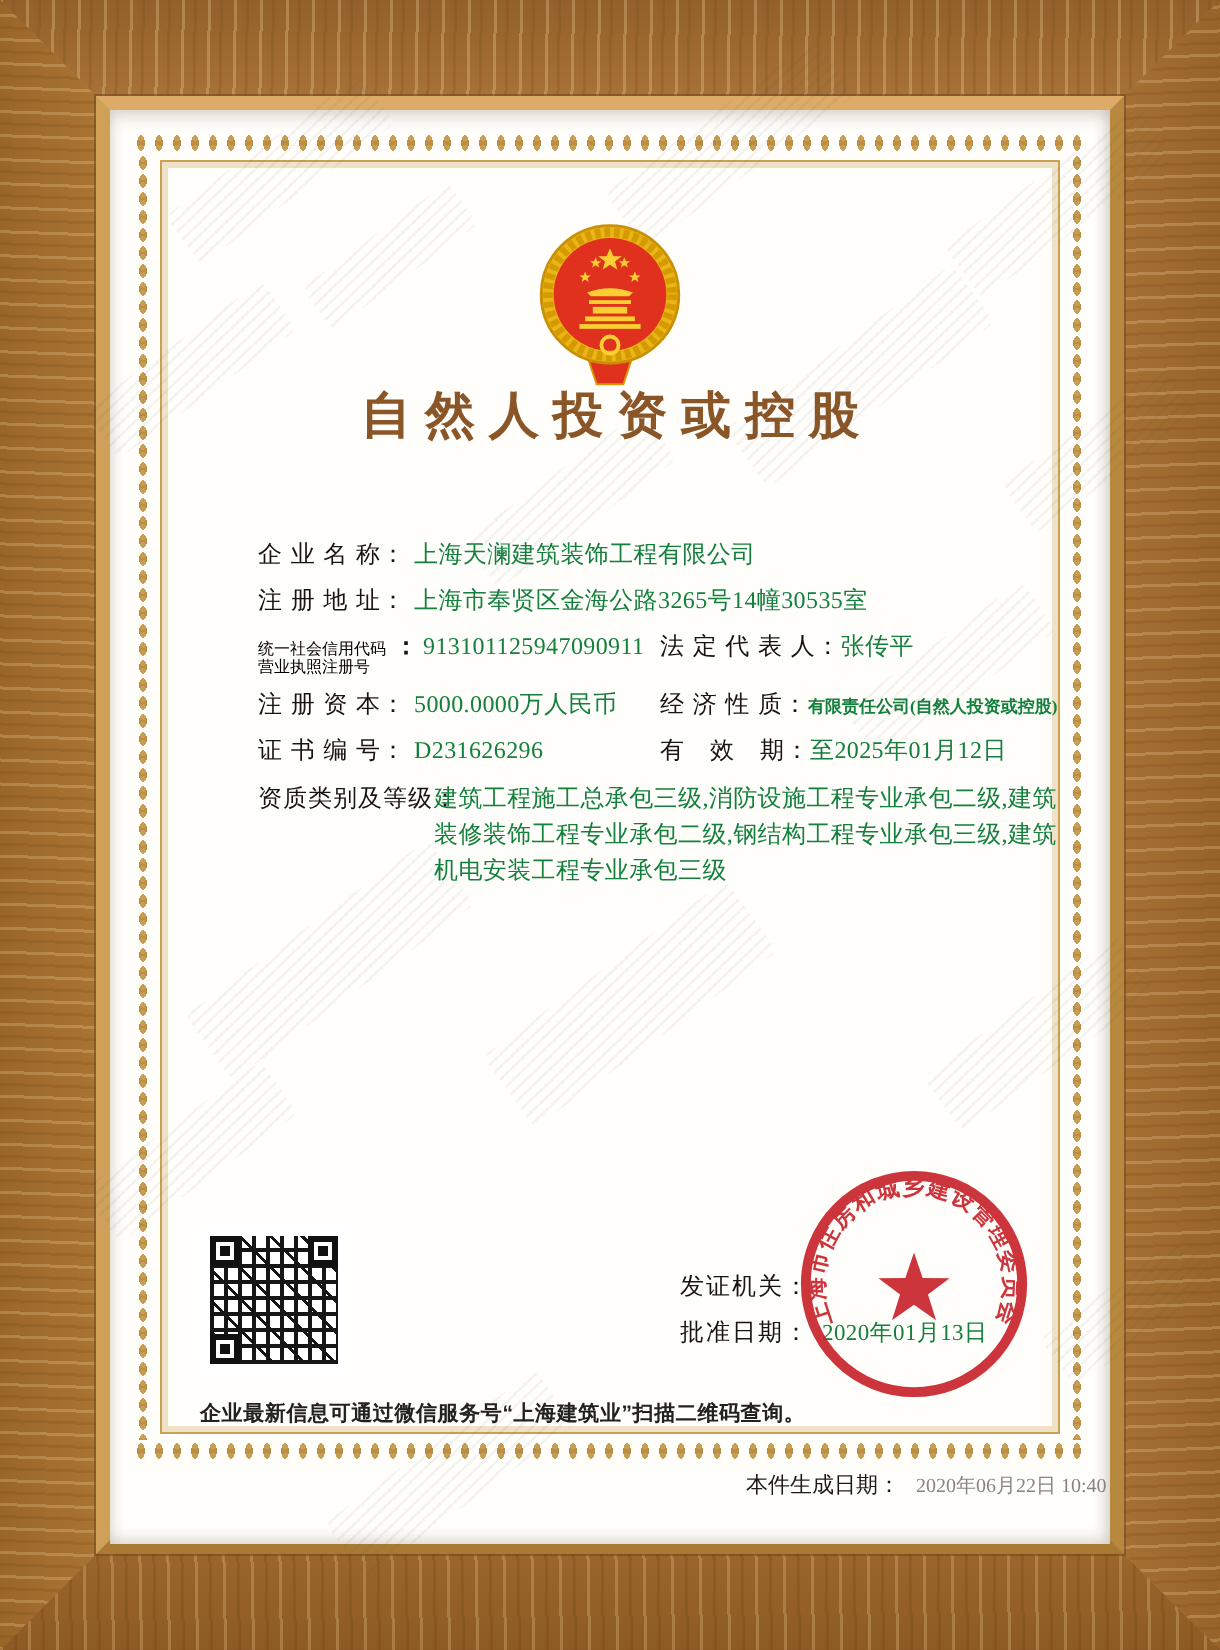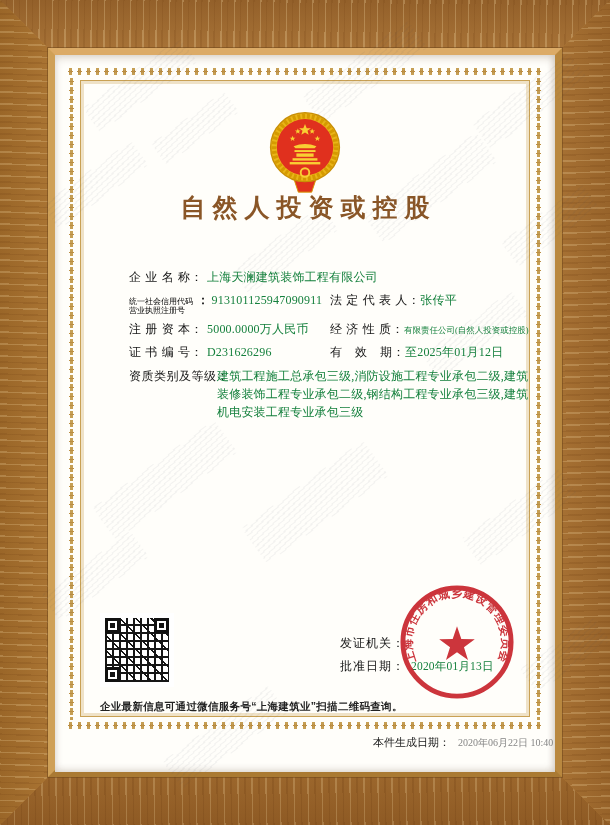--- a/index.html
+++ b/index.html
@@ -59,21 +59,21 @@
   
   .fields { position:absolute; left:74px; top:214px; width:404px; font-size:12px; }
   .row { position:relative; margin-bottom:6px; min-height:16px; display:flex; align-items:baseline; }
   .lbl { font-weight:normal; color:#151515; white-space:pre; letter-spacing:.5px; flex:none; }
   .val { font-family:"Liberation Serif", serif; color:#15803d; letter-spacing:.2px; }
   .w76 { width:78px; } .w86 { width:88px; }
   .rcol { position:absolute; left:201px; top:0; display:flex; align-items:baseline; }
   .credit-lbls { width:68px; flex:none; line-height:1.15; }
   .credit-lbls div { font-size:8px; font-weight:normal; letter-spacing:0; }
   .credit-colon { font-weight:bold; margin:0 2px 0 0; }
-  .val-small { font-size:8.5px; letter-spacing:0; }
+  .val-small { font-size:8.5px; letter-spacing:0;font-weight:bold; }
   .qual-val { width:312px; line-height:1.5; }
 
   
   .qr { position:absolute; left:45px; top:558px; width:74px; height:74px; background:#fff; padding:5px; }
   .qr-inner { position:relative; width:64px; height:64px;
     background:
       repeating-linear-gradient(90deg,#161616 0 2px, transparent 2px 7px),
       repeating-linear-gradient(0deg,#161616 0 2px, transparent 2px 8px),
       repeating-linear-gradient(45deg,#161616 0 1.5px, transparent 1.5px 11px); }
   .finder { position:absolute; width:15px; height:15px; background:#fff; border:3px solid #111; }
@@ -139,20 +139,24 @@
     </svg>
 
     <div class="title">自然人投资或控股</div>
 
     <div class="fields">
       <div class="row">
         <span class="lbl w76">企 业 名 称：</span>
         <span class="val">上海天澜建筑装饰工程有限公司</span>
       </div>
       <div class="row">
+        <span class="lbl w76">注 册 地 址：</span>
+        <span class="val">上海市奉贤区金海公路3265号14幢30535室</span>
+      </div>
+      <div class="row">
         <span class="credit-lbls">
           <div>统一社会信用代码</div>
           <div>营业执照注册号</div>
         </span>
         <span class="lbl credit-colon">：</span>
         <span class="val">913101125947090911</span>
         <span class="rcol">
           <span class="lbl">法 定 代 表 人：</span>
           <span class="val">张传平</span>
         </span>

